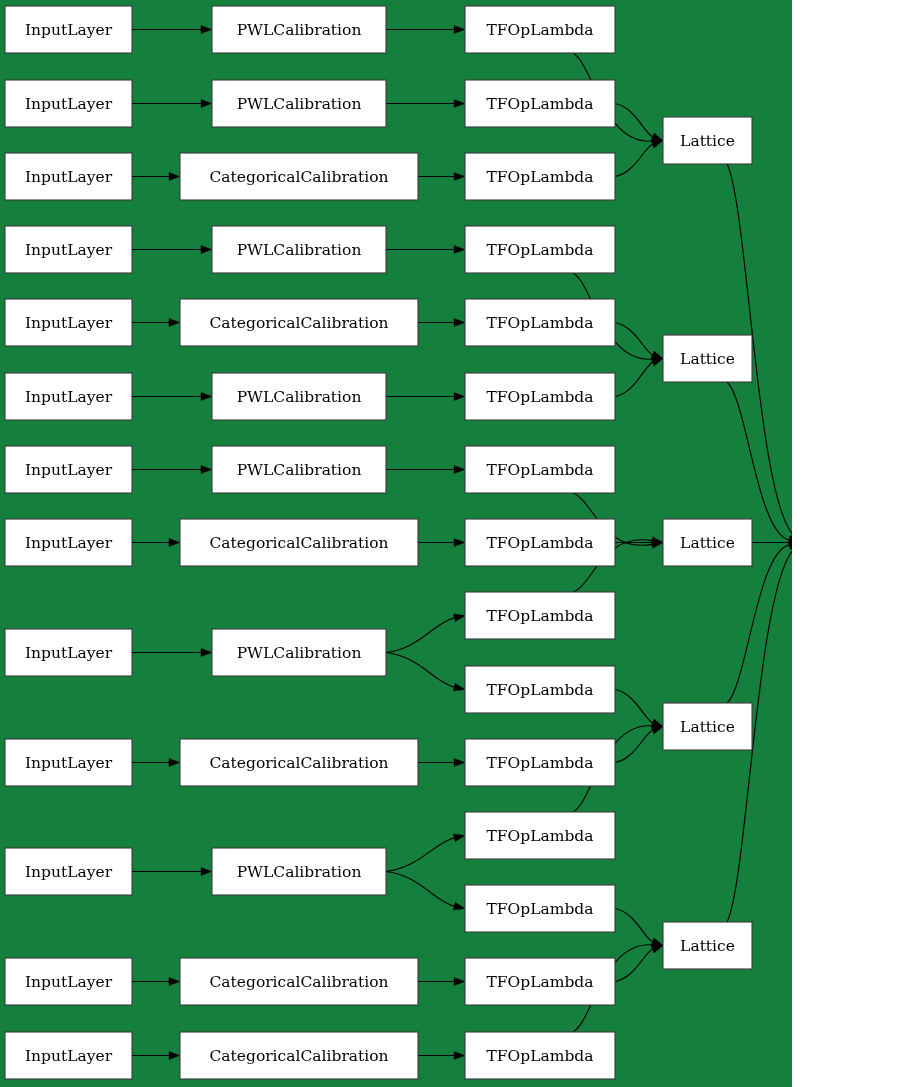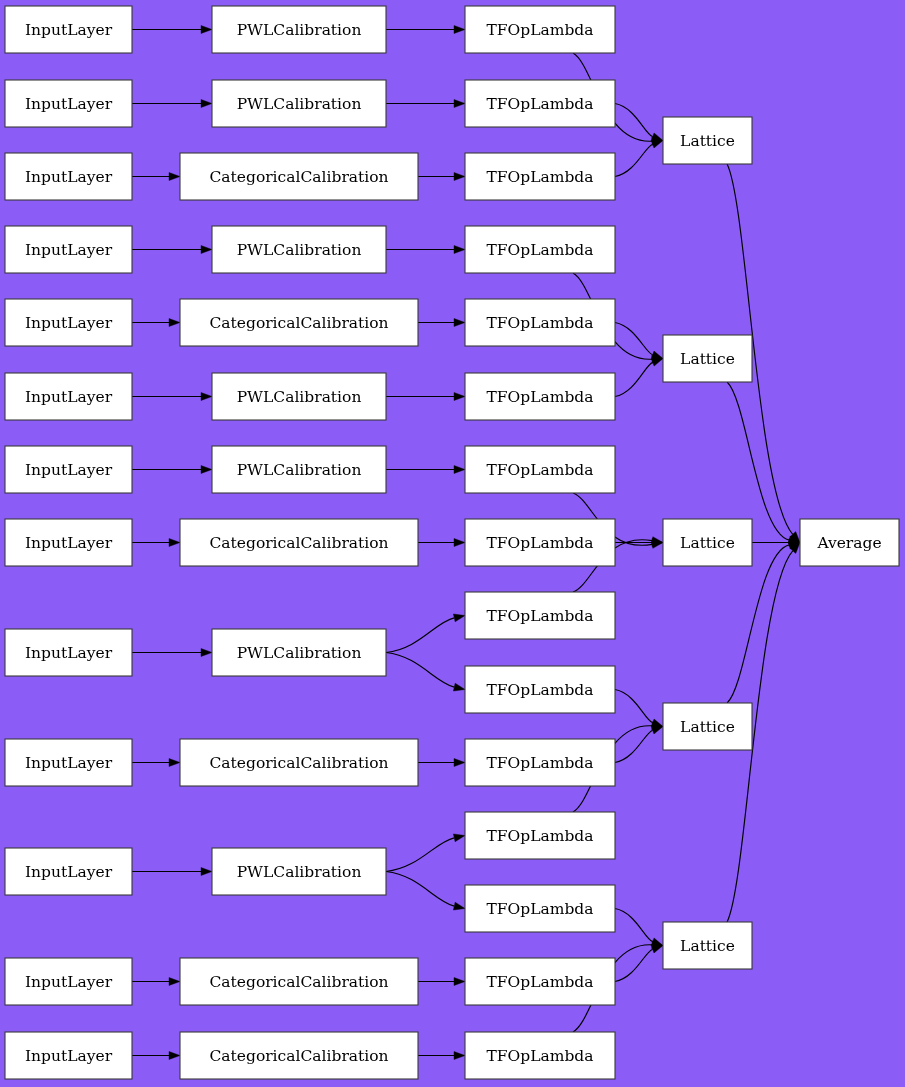--- a/index.html
+++ b/index.html
@@ -2,23 +2,23 @@
 <html><head>
 <meta charset="utf-8">
 <style>
   html, body {
     margin: 0;
     padding: 0;
     background: #ffffff;
   }
   #diagram-root {
     position: relative;
-    width: 905px;
+    width: 792px;
     height: 1087px;
-    background: #8b5cf6;
+    background: #15803d;
     font-family: "DejaVu Serif", "Liberation Serif", serif;
     overflow: hidden;
   }
   svg.graph-canvas {
     display: block;
     width: 905px;
     height: 1087px;
   }
   .node-box {
     fill: #ffffff;

